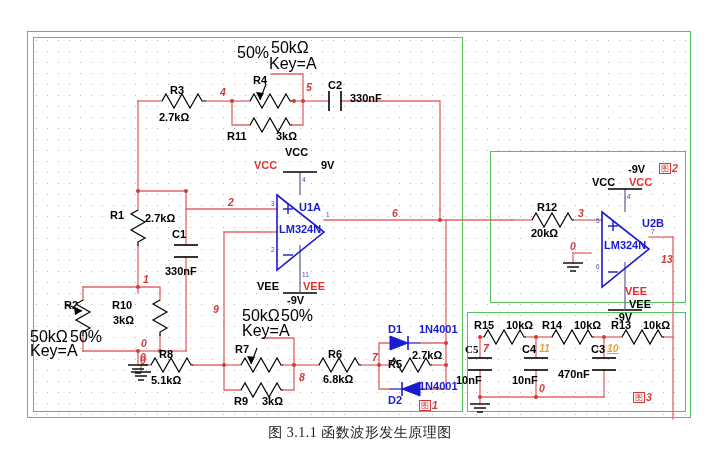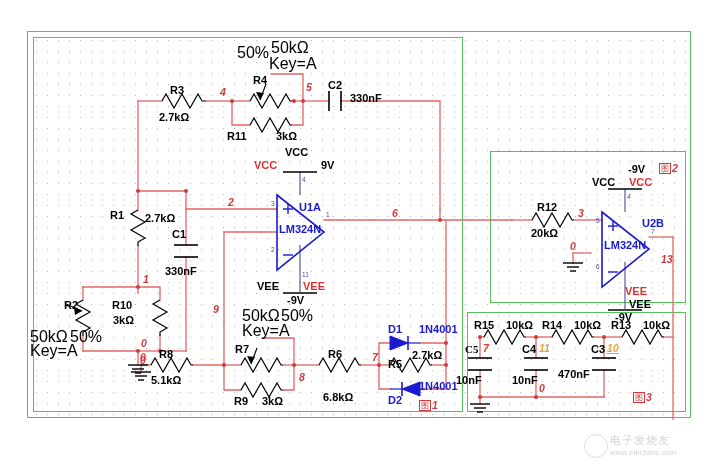--- a/index.html
+++ b/index.html
@@ -375,21 +375,21 @@
     <span class="lbl kv" style="left:253px;top:276px;">50%</span>
     <span class="lbl kv" style="left:214px;top:291px;">Key=A</span>
     <span class="lbl k" style="left:207px;top:312px;">R7</span>
     <span class="lbl k" style="left:206px;top:364px;">R9</span>
     <span class="lbl k" style="left:234px;top:364px;">3kΩ</span>
 
     <span class="lbl k" style="left:131px;top:317px;">R8</span>
     <span class="lbl k" style="left:123px;top:343px;">5.1kΩ</span>
 
     <span class="lbl k" style="left:300px;top:317px;">R6</span>
-    <span class="lbl k" style="left:295px;top:360px;">6.8kΩ</span>
+    <span class="lbl k" style="left:295px;top:342px;">6.8kΩ</span>
 
     <span class="lbl k" style="left:360px;top:318px;margin-top:9px;">R5</span>
     <span class="lbl k" style="left:384px;top:318px;">2.7kΩ</span>
     <span class="lbl blu" style="left:360px;top:292px;">D1</span>
     <span class="lbl blu" style="left:391px;top:292px;">1N4001</span>
     <span class="lbl blu" style="left:360px;top:363px;">D2</span>
     <span class="lbl blu" style="left:391px;top:349px;">1N4001</span>
 
     <span class="lbl k" style="left:509px;top:170px;">R12</span>
     <span class="lbl k" style="left:503px;top:196px;">20kΩ</span>
@@ -435,20 +435,16 @@
     <span class="lbl node" style="left:542px;top:209px;">0</span>
     <span class="lbl node" style="left:633px;top:222px;text-align:right;">13</span>
     <span class="lbl node" style="left:455px;top:311px;">7</span>
     <span class="lbl node-or" style="left:511px;top:311px;">11</span>
     <span class="lbl node-or" style="left:579px;top:311px;text-decoration:underline;">10</span>
     <span class="lbl node" style="left:511px;top:351px;">0</span>
     <span class="lbl node" style="left:112px;top:323px;">0</span>
 
   </div>
 
-
-  <div id="wm">
-    <div class="wmlogo"></div>
-    <div class="wmtxt">电子发烧友</div>
-    <div class="wmurl">www.elecfans.com</div>
-  </div>
+  <div id="caption">图 3.1.1  函数波形发生原理图</div>
+
 
 </div>
 
 </body></html>

